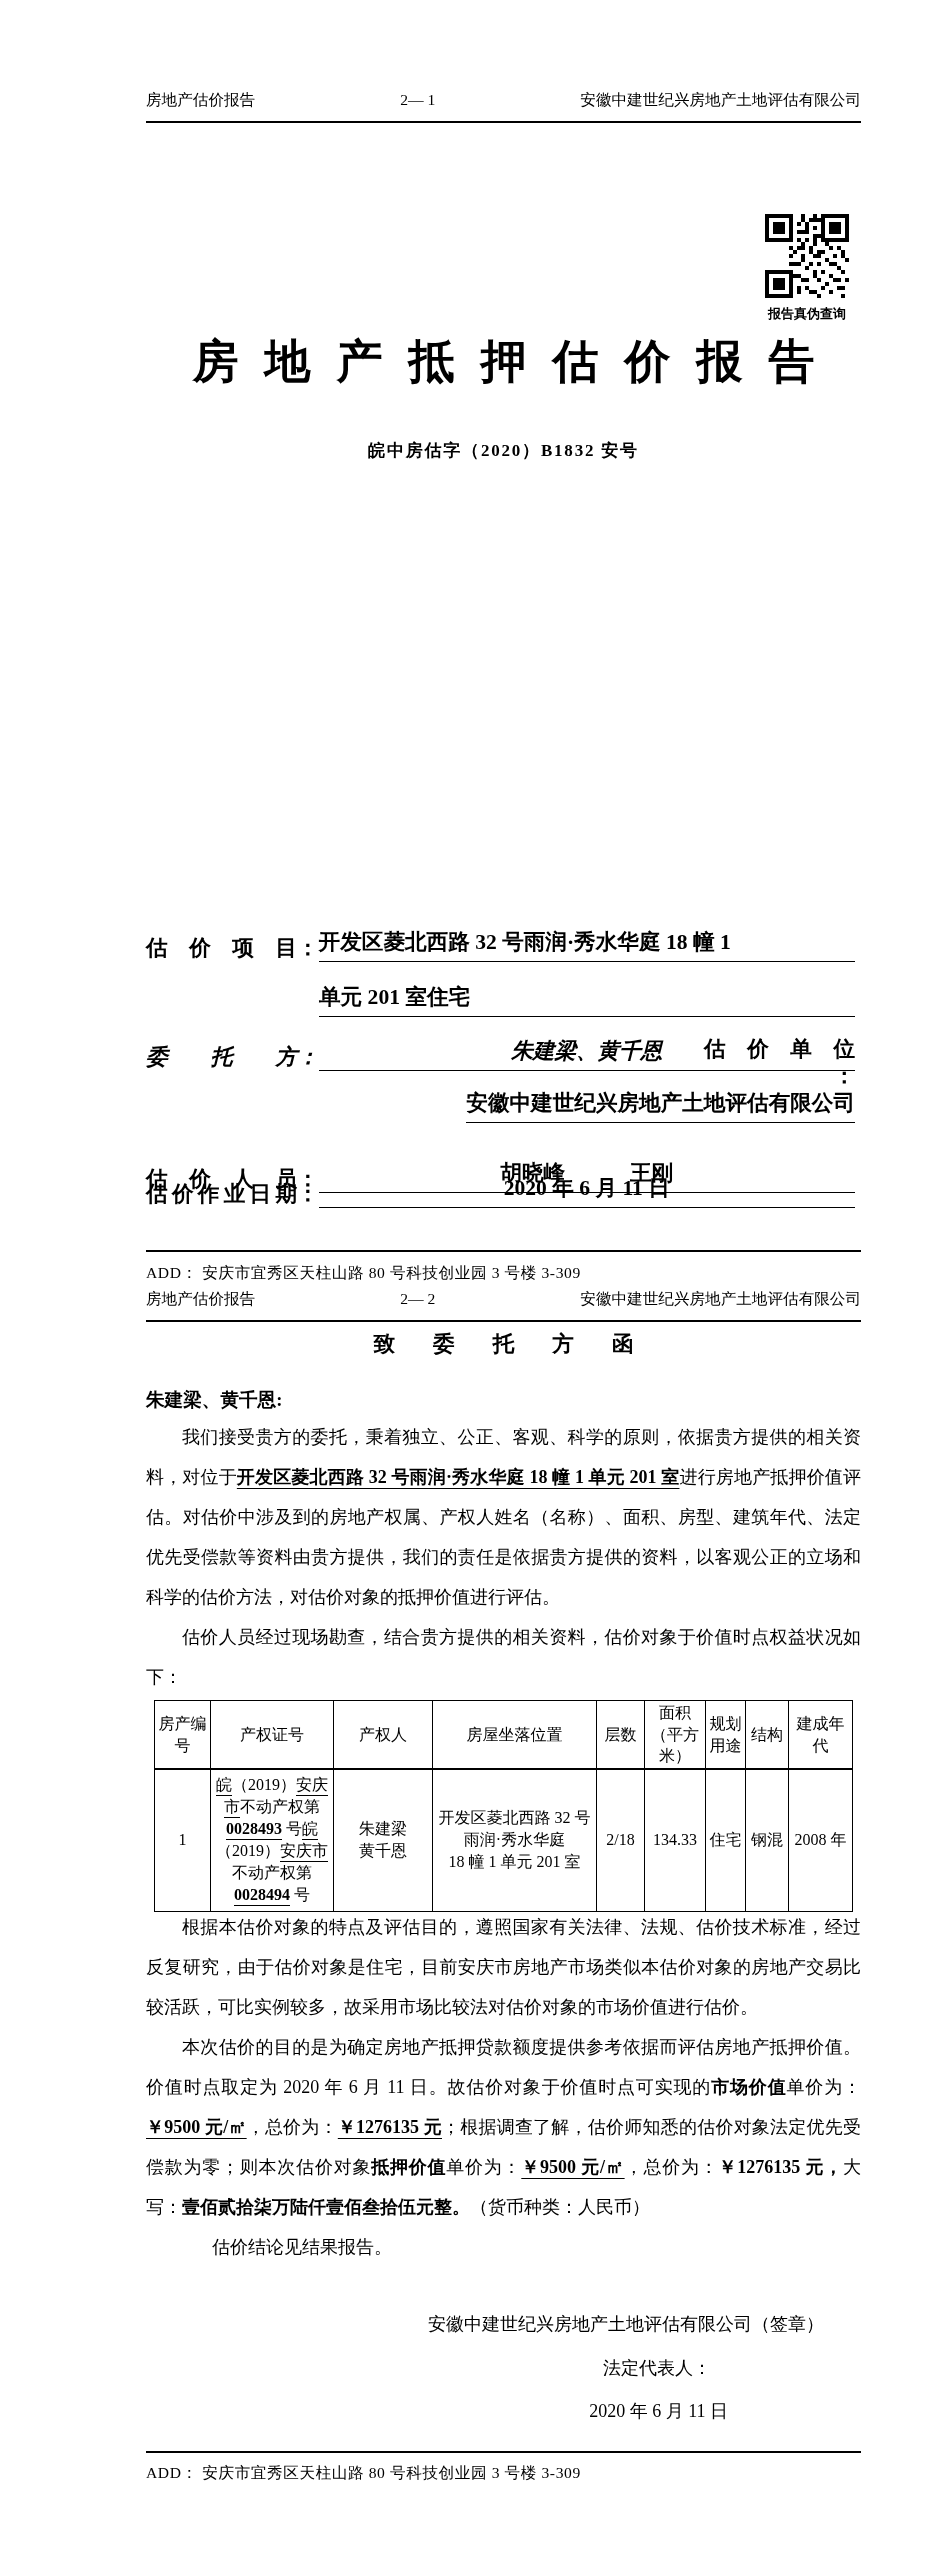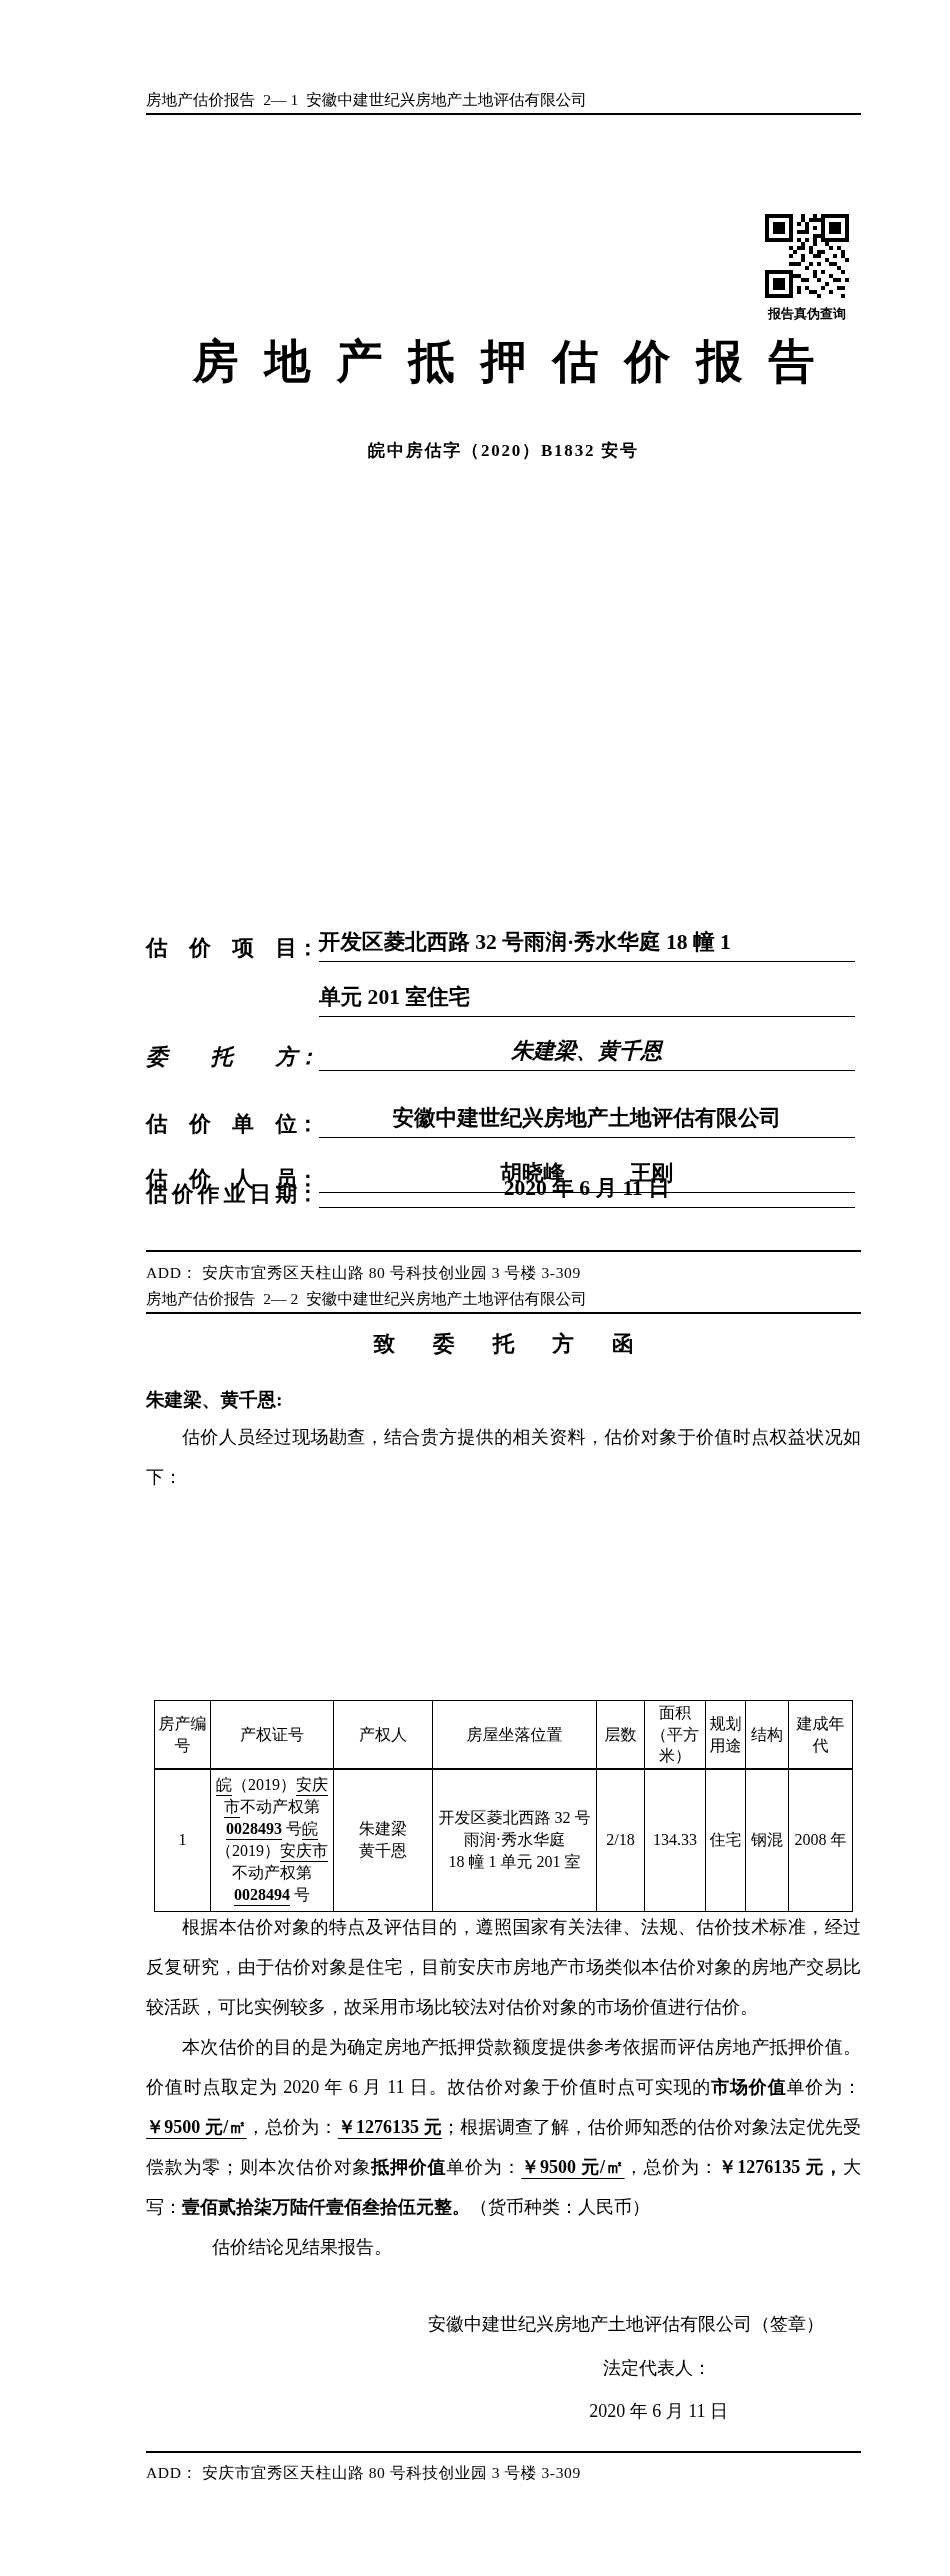--- a/index.html
+++ b/index.html
@@ -2,22 +2,22 @@
 <html style="font-size:9.6px"><head>
 <meta charset="utf-8">
 <style>
   html,body{margin:0;padding:0;background:#e8e8e8;}
   .canvas{
     position:relative;width:951px;height:2576px;background:#ffffff;
     font-family:"Liberation Serif","DejaVu Serif",serif;color:#000;overflow:hidden;
   }
   
   .run-hdr{
-    position:absolute;left:146px;right:90px;display:flex;
-    align-items:baseline;font-size:15.6px;padding-bottom:2px;border-bottom:2.4px solid #000;gap:8px;
+    position:absolute;left:146px;right:90px;display:flex;justify-content:space-between;
+    align-items:baseline;font-size:15.6px;padding-bottom:10px;border-bottom:2.4px solid #000;gap:8px;
   }
   .rule{position:absolute;left:146px;right:90px;border-top:2.4px solid #000;height:0;}
   .add-line{position:absolute;left:146px;right:90px;font-size:15.6px;letter-spacing:0.6px;}
   
   .qr-box{position:absolute;left:765px;top:214px;width:84px;height:84px;}
   .qr-cap{position:absolute;left:752px;top:305px;width:110px;text-align:center;font-size:13px;font-weight:bold;}
   .main-title{
     position:absolute;left:146px;top:331px;width:715px;text-align:center;
     font-size:46px;font-weight:bold;letter-spacing:26px;padding-left:26px;box-sizing:border-box;white-space:nowrap;
   }
@@ -83,21 +83,21 @@
   </div>
   <div class="form-row" style="top:984px;">
     <span class="form-spacer"></span>
     <span class="form-value v-left">单元 201 室住宅</span>
   </div>
   <div class="form-row" style="top:1038px;font-style:italic;">
     <span class="form-label">委托方</span>
     <span class="form-colon">：</span>
     <span class="form-value v-center">朱建梁、黄千恩</span>
   </div>
-  <div class="form-row" style="top:1105px;">
+  <div class="form-row" style="top:1036px;flex-direction:column;">
     <span class="form-label">估价单位</span>
     <span class="form-colon">：</span>
     <span class="form-value v-center">安徽中建世纪兴房地产土地评估有限公司</span>
   </div>
   <div class="form-row" style="top:1160px;">
     <span class="form-label">估价人员</span>
     <span class="form-colon">：</span>
     <span class="form-value v-center">胡晓峰　　　王刚</span>
   </div>
   <div class="form-row" style="top:1175px;">
@@ -112,20 +112,21 @@
   <div class="run-hdr" style="top:1289px;">
     <span>房地产估价报告</span>
     <span>2— 2</span>
     <span>安徽中建世纪兴房地产土地评估有限公司</span>
   </div>
 
   <div class="letter-heading">致委托方函</div>
   <div class="greeting">朱建梁、黄千恩:</div>
 
   <div class="para-block" style="top:1417px;">
+    <p class="para"><span>我们接受贵方的委托，秉着独立、公正、客观、科学的原则，依据贵方提供的相关资料，对位于</span><span class="bu">开发区菱北西路 32 号雨润·秀水华庭 18 幢 1 单元 201 室</span><span>进行房地产抵押价值评估。对估价中涉及到的房地产权属、产权人姓名（名称）、面积、房型、建筑年代、法定优先受偿款等资料由贵方提供，我们的责任是依据贵方提供的资料，以客观公正的立场和科学的估价方法，对估价对象的抵押价值进行评估。</span></p>
     <p class="para">估价人员经过现场勘查，结合贵方提供的相关资料，估价对象于价值时点权益状况如下：</p>
   </div>
 
   <table class="rights">
     <colgroup>
       <col style="width:56px">
         <col style="width:123px">
         <col style="width:99px">
         <col style="width:164px">
       <col style="width:48px">

